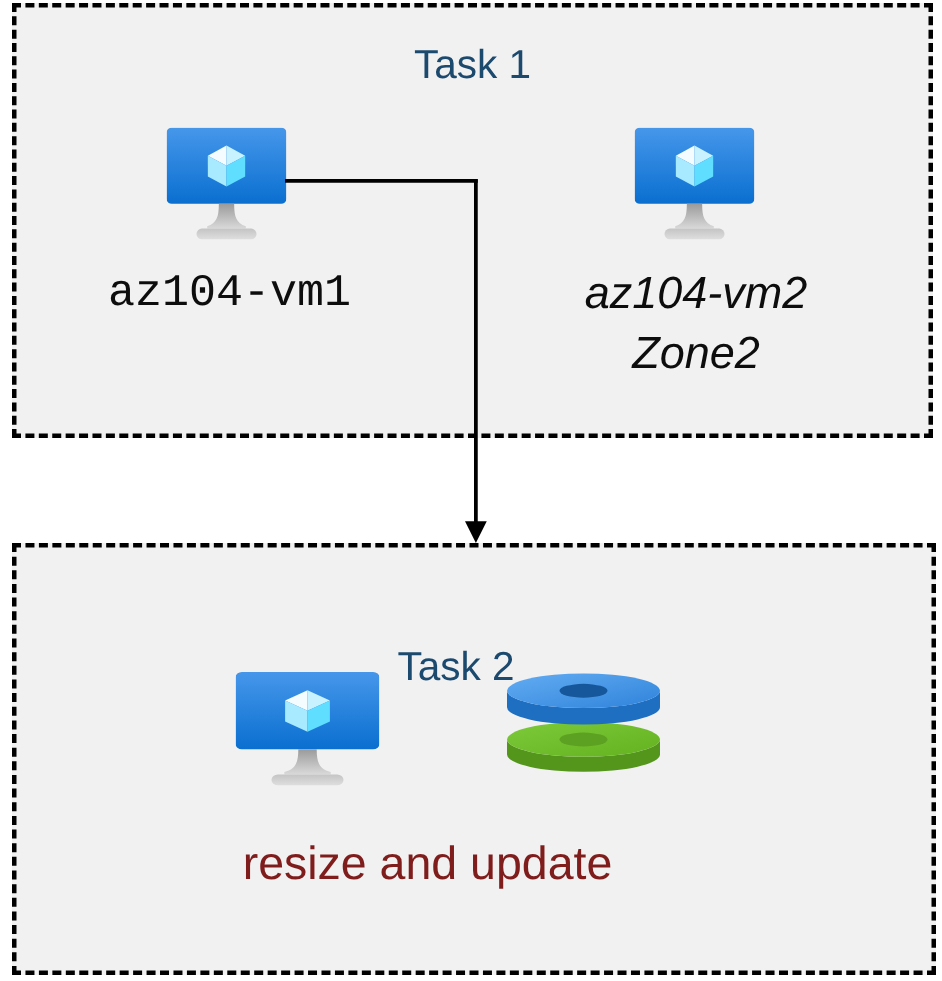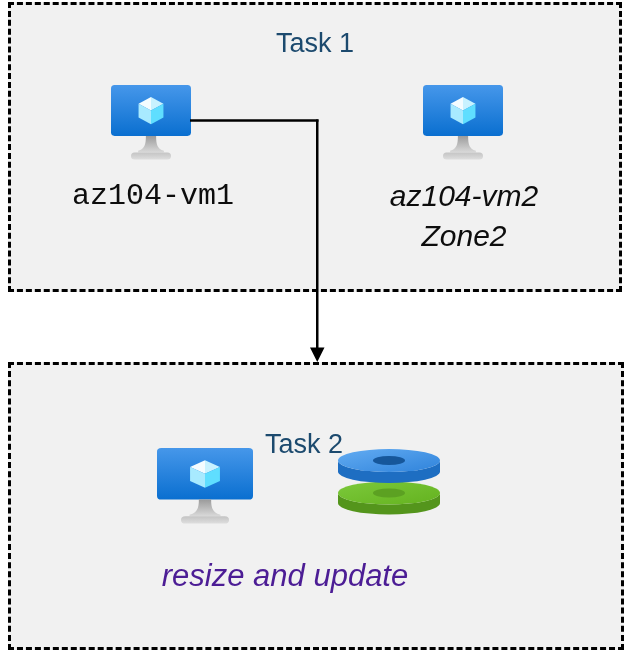--- a/index.html
+++ b/index.html
@@ -20,21 +20,21 @@
   .title1{left:315px;top:27px;}
   .title2{left:304px;top:384px;margin-top:44px;}
   .node-label{
     position:absolute;transform:translateX(-50%);
     color:#0d0d0d;font-size:30px;line-height:40px;text-align:center;white-space:nowrap;
   }
   .label-vm1{left:153px;top:176px;font-family:Liberation Mono, monospace;}
   .label-vm2{left:464px;top:176px;font-style:italic;}
   .caption{
     position:absolute;transform:translateX(-50%);
-    left:285px;top:556px;color:#4c1d95;font-size:31px;line-height:40px;white-space:nowrap;font-style:italic;
+    left:285px;top:556px;color:#7f1d1d;font-size:31px;line-height:40px;white-space:nowrap;
   }
   .icon{position:absolute;display:block;}
   .vm1-icon{left:111px;top:85px;width:80px;height:75px;}
   .vm2-icon{left:423px;top:85px;width:80px;height:75px;}
   .task2-vm-icon{left:157px;top:448px;width:96px;height:76px;}
   .disks-icon{left:338px;top:448px;width:102px;height:68px;}
   .arrow-overlay{position:absolute;left:0;top:0;width:628px;height:654px;pointer-events:none;}
   .defs-holder{position:absolute;width:0;height:0;overflow:hidden;}
 </style>
 </head>

